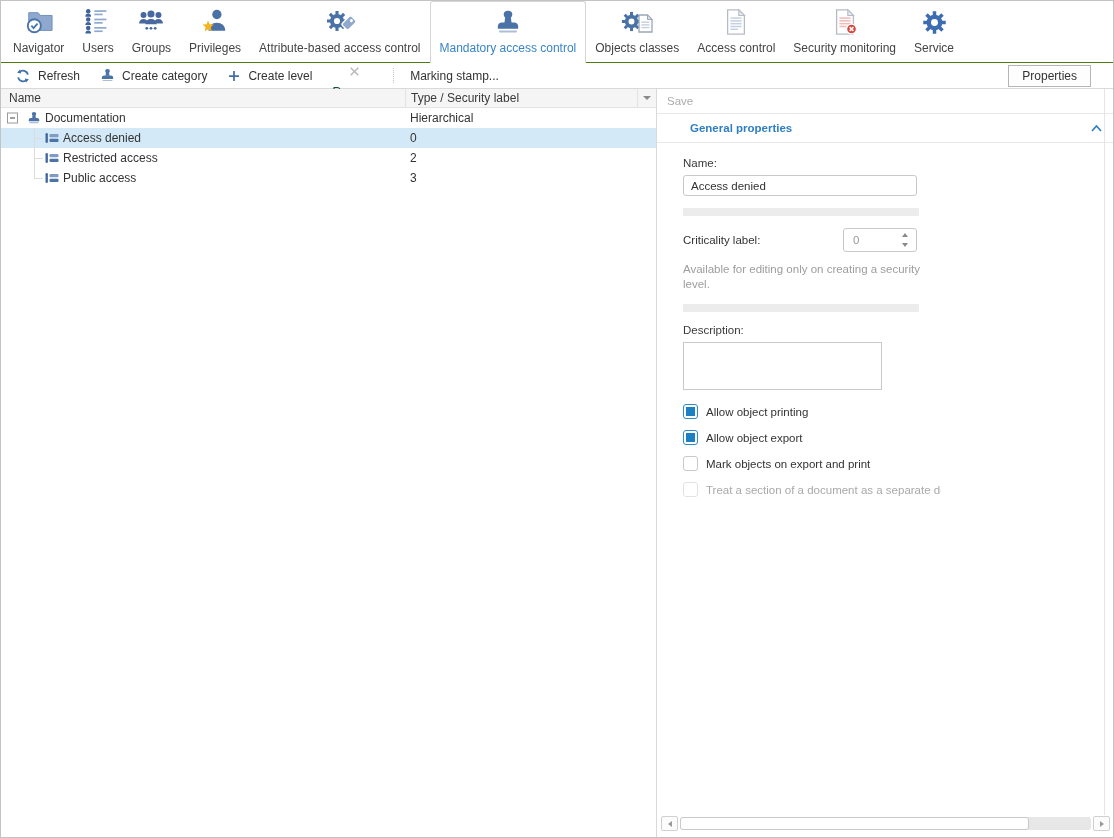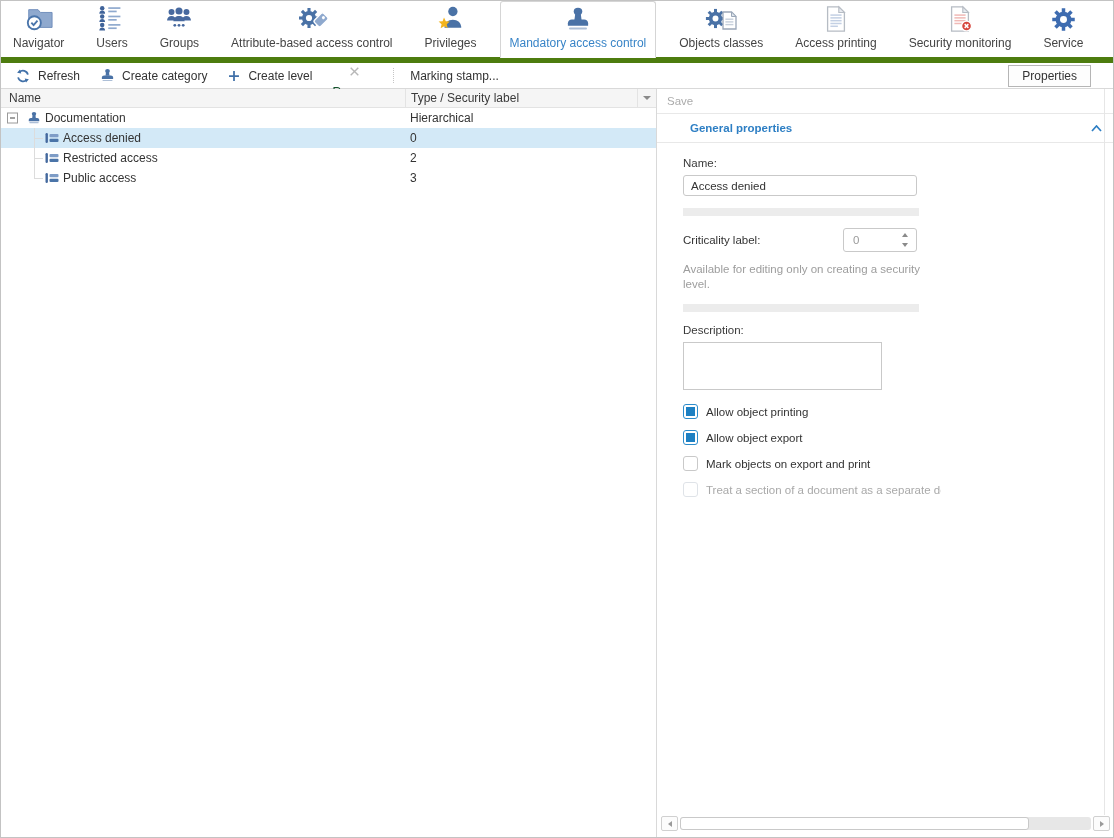--- a/index.html
+++ b/index.html
@@ -13,21 +13,21 @@
   
   .tabstrip{height:28px;flex:0 0 auto;display:flex;align-items:flex-end;border-bottom:1px solid #d9d9d9;background:#fff;}
   .app-menu{margin:3px 4px 3px 5px;height:22px;width:106px;display:flex;align-items:center;cursor:default;
     background:linear-gradient(#e0615a,#bf362d);border:1px solid #9a2a23;border-radius:4px;color:#f6d7d3;font-weight:bold;}
   .app-menu .lbl{flex:1;text-align:center;}
   .app-menu .sep{width:1px;height:14px;background:rgba(60,0,0,.35);}
   .app-menu .caret{width:0;height:0;border-left:4px solid transparent;border-right:4px solid transparent;border-top:5px solid #5f1612;margin:0 8px 0 7px;}
   .doc-tab{height:28px;margin-bottom:-1px;background:#fff;border:1px solid #d9d9d9;border-bottom:1px solid #fff;
     display:flex;align-items:center;padding:0 18px;color:#3884c7;}
   
-  .ribbon{height:62px;flex:0 0 auto;display:flex;align-items:stretch;border-bottom:6px solid #4d7c0f;padding-left:3px;gap:14px;}
+  .ribbon{height:62px;flex:0 0 auto;display:flex;align-items:stretch;border-bottom:1px solid #4d7c0f;padding-left:3px;}
   .ritem{display:flex;flex-direction:column;align-items:center;justify-content:flex-end;padding:4px 9px 7px;gap:3px;}
   .ritem .ric{height:32px;display:flex;align-items:center;justify-content:center;}
   .ritem .rlabel{white-space:nowrap;color:#444;}
   .ritem.selected{border:1px solid #d5d5d5;border-bottom:1px solid #fff;margin-bottom:-1px;border-radius:3px 3px 0 0;background:#fff;}
   .ritem.selected .rlabel{color:#3884c7;}
   
   .toolbar{height:26px;flex:0 0 auto;display:flex;align-items:center;border-bottom:1px solid #d9d9d9;padding:0 4px;}
   .tbtn{display:flex;align-items:center;gap:7px;padding:0 10px;height:22px;white-space:nowrap;color:#333;}
   .tbtn.disabled{color:#14532d;flex-direction:column;}
   .tsep{width:0;height:15px;border-left:1px dotted #c5c5c5;margin:0 6px;}
@@ -173,42 +173,42 @@
               <circle cx="16" cy="21.8" r="1.5"></circle>
               <circle cx="20.5" cy="21.8" r="1.5"></circle>
           </g>
         </svg>
       </span>
       <span class="rlabel">Groups</span>
     </div>
 
     <div class="ritem">
       <span class="ric">
+        <svg width="28" height="28" viewBox="0 0 30 30">
+          <circle cx="17" cy="7" r="5" fill="#4a72a6"></circle>
+          <path d="M8 24.5c0-5.4 4-8.6 9-8.6s9 3.2 9 8.6z" fill="#4a72a6"></path>
+          <path d="M7.5 13.5l1.9 3.9 4.3.4-3.2 2.9 1 4.2-3.8-2.2-3.8 2.2 1-4.2-3.2-2.9 4.3-.4z" fill="#f3b41d"></path>
+        </svg>
+      </span>
+      <span class="rlabel">Privileges</span>
+    </div>
+
+    <div class="ritem">
+      <span class="ric">
         <svg width="34" height="28" viewBox="0 0 34 28">
           <g style="color:#4a72a6">
               <use href="#sym-gear" x="2" y="1" width="24" height="24"></use>
             </g>
           <g transform="translate(25,16) rotate(45)">
             <rect x="-4.5" y="-8" width="9" height="13" rx="2" fill="#8fa9ce" stroke="#fff" stroke-width="1.4"></rect>
             <circle cx="0" cy="-4.8" r="1.5" fill="#fff"></circle>
           </g>
         </svg>
       </span>
       <span class="rlabel">Attribute-based access control</span>
-    </div>
-
-    <div class="ritem">
-      <span class="ric">
-        <svg width="28" height="28" viewBox="0 0 30 30">
-          <circle cx="17" cy="7" r="5" fill="#4a72a6"></circle>
-          <path d="M8 24.5c0-5.4 4-8.6 9-8.6s9 3.2 9 8.6z" fill="#4a72a6"></path>
-          <path d="M7.5 13.5l1.9 3.9 4.3.4-3.2 2.9 1 4.2-3.8-2.2-3.8 2.2 1-4.2-3.2-2.9 4.3-.4z" fill="#f3b41d"></path>
-        </svg>
-      </span>
-      <span class="rlabel">Privileges</span>
     </div>
 
     <div class="ritem selected">
       <span class="ric">
         <svg width="28" height="27" viewBox="0 0 24 24" style="color:#4a72a6">
             <use href="#sym-stamp"></use>
           </svg>
       </span>
       <span class="rlabel">Mandatory access control</span>
     </div>
@@ -238,21 +238,21 @@
           <use href="#sym-doc"></use>
           <g fill="#c3d0e4">
             <rect x="9" y="10" width="12" height="1.6"></rect>
               <rect x="9" y="13" width="12" height="1.6"></rect>
             <rect x="9" y="16" width="12" height="1.6"></rect>
               <rect x="9" y="19" width="12" height="1.6"></rect>
             <rect x="9" y="22" width="8" height="1.6"></rect>
           </g>
         </svg>
       </span>
-      <span class="rlabel">Access printing</span>
+      <span class="rlabel">Access control</span>
     </div>
 
     <div class="ritem">
       <span class="ric">
         <svg width="28" height="28" viewBox="0 0 30 30">
           <use href="#sym-doc"></use>
           <g fill="#f0b9b6">
             <rect x="9" y="10" width="12" height="1.6"></rect>
               <rect x="9" y="13" width="12" height="1.6"></rect>
             <rect x="9" y="16" width="12" height="1.6"></rect>

